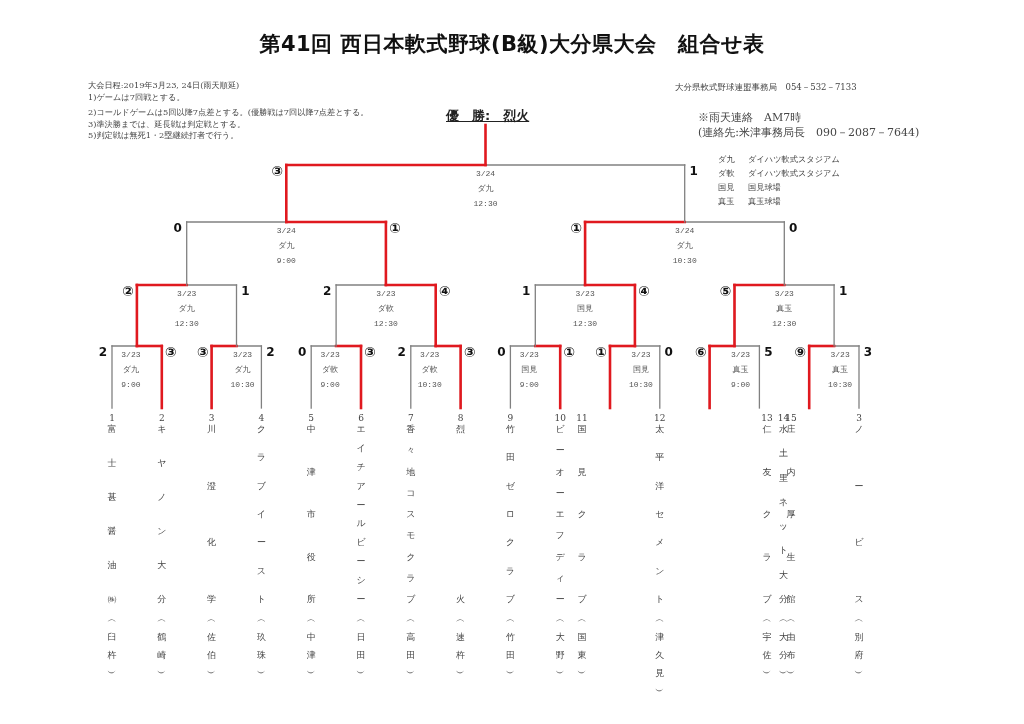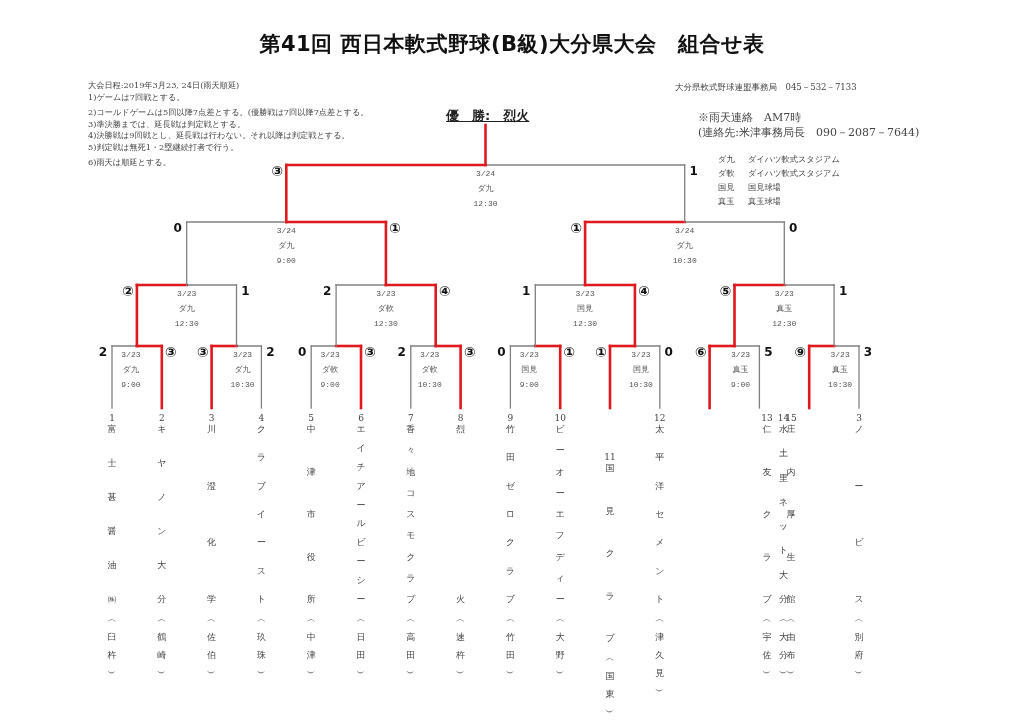--- a/index.html
+++ b/index.html
@@ -31,26 +31,24 @@
 </head>
 <body>
 
 <div class="title">第41回 西日本軟式野球(B級)大分県大会　組合せ表</div>
 
 <div class="rules">
   <div>大会日程:2019年3月23, 24日(雨天順延)</div>
   <div>1)ゲームは7回戦とする。</div>
   <div class="gap">2)コールドゲームは5回以降7点差とする。(優勝戦は7回以降7点差とする。</div>
   <div>3)準決勝までは、延長戦は判定戦とする。</div>
-  <div>4)決勝戦は9回戦とし、延長戦は行わない。それ以降は判定戦とする。</div>
   <div>5)判定戦は無死1・2塁継続打者で行う。</div>
-  <div class="gap">6)雨天は順延とする。</div>
 </div>
 
-<div class="office">大分県軟式野球連盟事務局　045－532－7133</div>
+<div class="office">大分県軟式野球連盟事務局　054－532－7133</div>
 <div class="contact">
   <div>※雨天連絡　AM7時</div>
   <div>(連絡先:米津事務局長　090－2087－7644)</div>
 </div>
 
 <div class="venues">
   <div><span class="abbr">ダ九</span><span>ダイハツ軟式スタジアム</span></div>
   <div><span class="abbr">ダ軟</span><span>ダイハツ軟式スタジアム</span></div>
   <div><span class="abbr">国見</span><span>国見球場</span></div>
   <div><span class="abbr">真玉</span><span>真玉球場</span></div>
@@ -412,21 +410,21 @@
         <span>ィ</span>
         <span>ー</span>
       </div>
       <div class="region">
         <span>︵</span>
         <span>大</span>
         <span>野</span>
         <span>︶</span>
       </div>
     </div>
-    <div class="team" style="left: 610px; margin-top: 39px;">
+    <div class="team" style="left: 582px;">
       <span class="num">11</span>
       <div class="name">
         <span>国</span>
         <span>見</span>
         <span>ク</span>
         <span>ラ</span>
         <span>ブ</span>
       </div>
       <div class="region">
         <span>︵</span>

